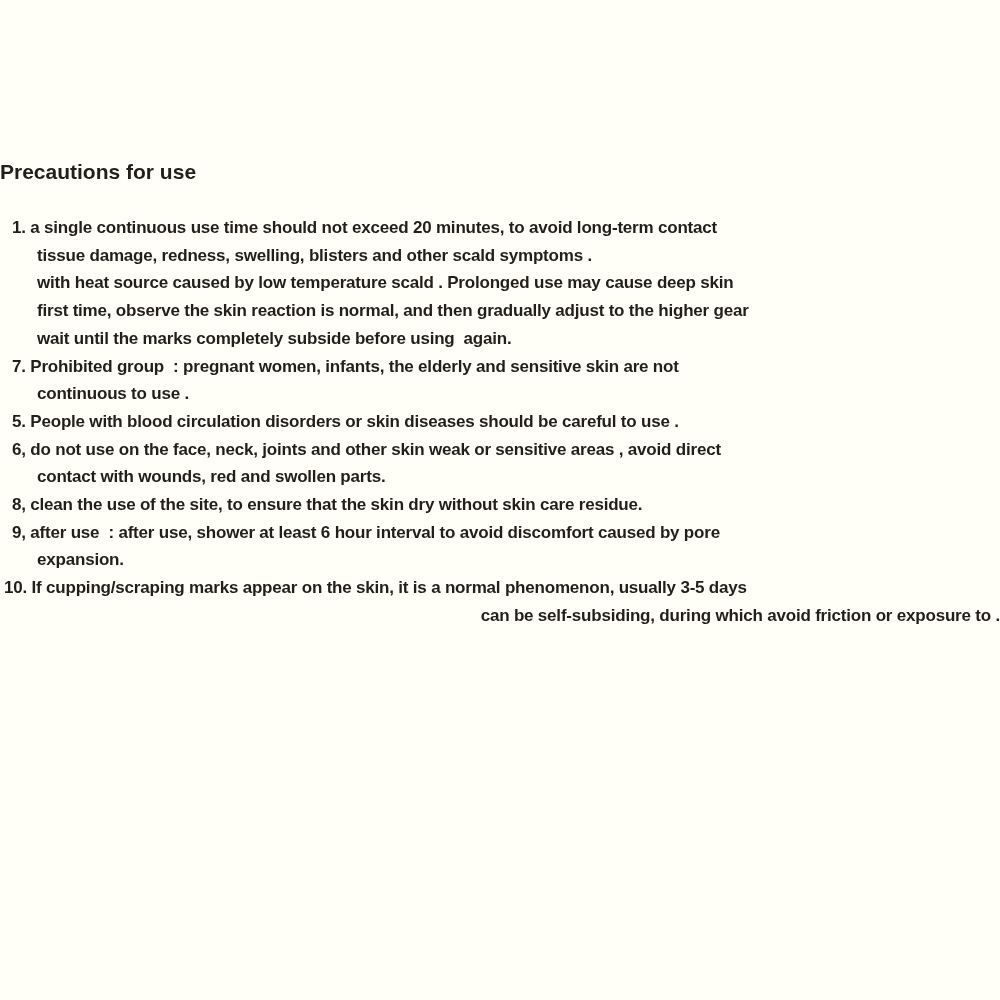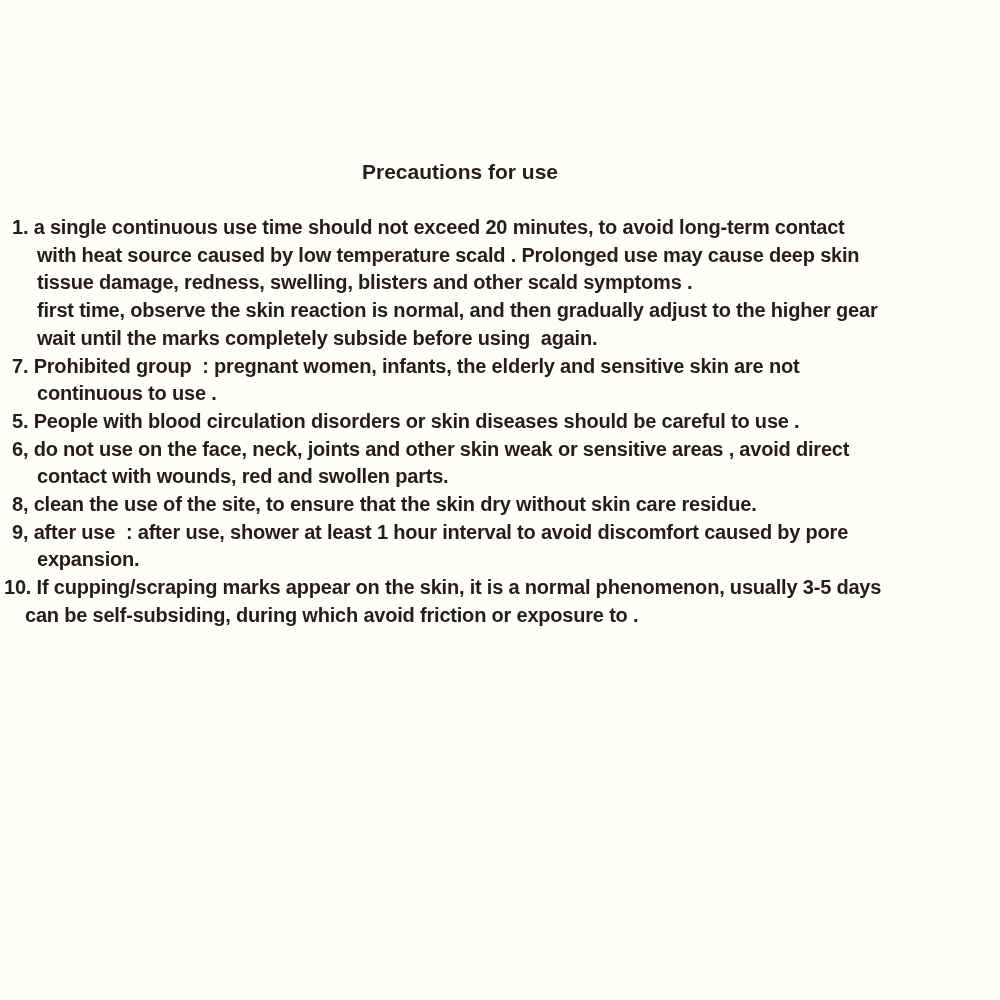--- a/index.html
+++ b/index.html
@@ -17,59 +17,60 @@
     font-family: "Liberation Sans", "DejaVu Sans", sans-serif;
     font-weight: bold;
     color: #221e1c;
   }
   .doc-title {
     position: absolute;
     top: 158px;
     left: 0;
     width: 920px;
     margin: 0;
-    text-align: center;
+    text-align: left;
     font-size: 21px;
     line-height: 28px;
     font-weight: bold;
     letter-spacing: 0px;
   }
   .list {
     position: absolute;
     top: 214px;
     left: 0;
     width: 1000px;
   }
   .line {
-    font-size: 20px;
+    font-size: 17px;
     line-height: 27.7px;
     letter-spacing: -0.2px;
     white-space: pre;
     padding-left: 12px;
   }
   .line.cont {
     padding-left: 37px;
   }
   .item:last-child .line {
     padding-left: 4px;
   }
   .item:last-child .line.cont {
     padding-left: 25px;
+    text-align: right;
   }
 </style>
 </head>
 <body>
 
 <div class="page">
   <h1 class="doc-title">Precautions for use</h1>
   <div class="list">
       <div class="item">
         <div class="line">1. a single continuous use time should not exceed 20 minutes, to avoid long-term contact</div>
+        <div class="line cont">tissue damage, redness, swelling, blisters and other scald symptoms .</div>
         <div class="line cont">with heat source caused by low temperature scald . Prolonged use may cause deep skin</div>
-        <div class="line cont">tissue damage, redness, swelling, blisters and other scald symptoms .</div>
       </div>
       <div class="item">
         <div class="line cont">first time, observe the skin reaction is normal, and then gradually adjust to the higher gear</div>
       </div>
       <div class="item">
         <div class="line cont">wait until the marks completely subside before using  again.</div>
       </div>
       <div class="item">
         <div class="line">7. Prohibited group  : pregnant women, infants, the elderly and sensitive skin are not</div>
         <div class="line cont">continuous to use .</div>
@@ -78,21 +79,21 @@
         <div class="line">5. People with blood circulation disorders or skin diseases should be careful to use .</div>
       </div>
       <div class="item">
         <div class="line">6, do not use on the face, neck, joints and other skin weak or sensitive areas , avoid direct</div>
         <div class="line cont">contact with wounds, red and swollen parts.</div>
       </div>
       <div class="item">
         <div class="line">8, clean the use of the site, to ensure that the skin dry without skin care residue.</div>
       </div>
       <div class="item">
-        <div class="line">9, after use  : after use, shower at least 1 hour interval to avoid discomfort caused by pore</div>
+        <div class="line">9, after use  : after use, shower at least 6 hour interval to avoid discomfort caused by pore</div>
         <div class="line cont">expansion.</div>
       </div>
       <div class="item">
         <div class="line">10. If cupping/scraping marks appear on the skin, it is a normal phenomenon, usually 3-5 days</div>
         <div class="line cont">can be self-subsiding, during which avoid friction or exposure to .</div>
       </div>
     </div>
 </div>
 
 </body></html>

